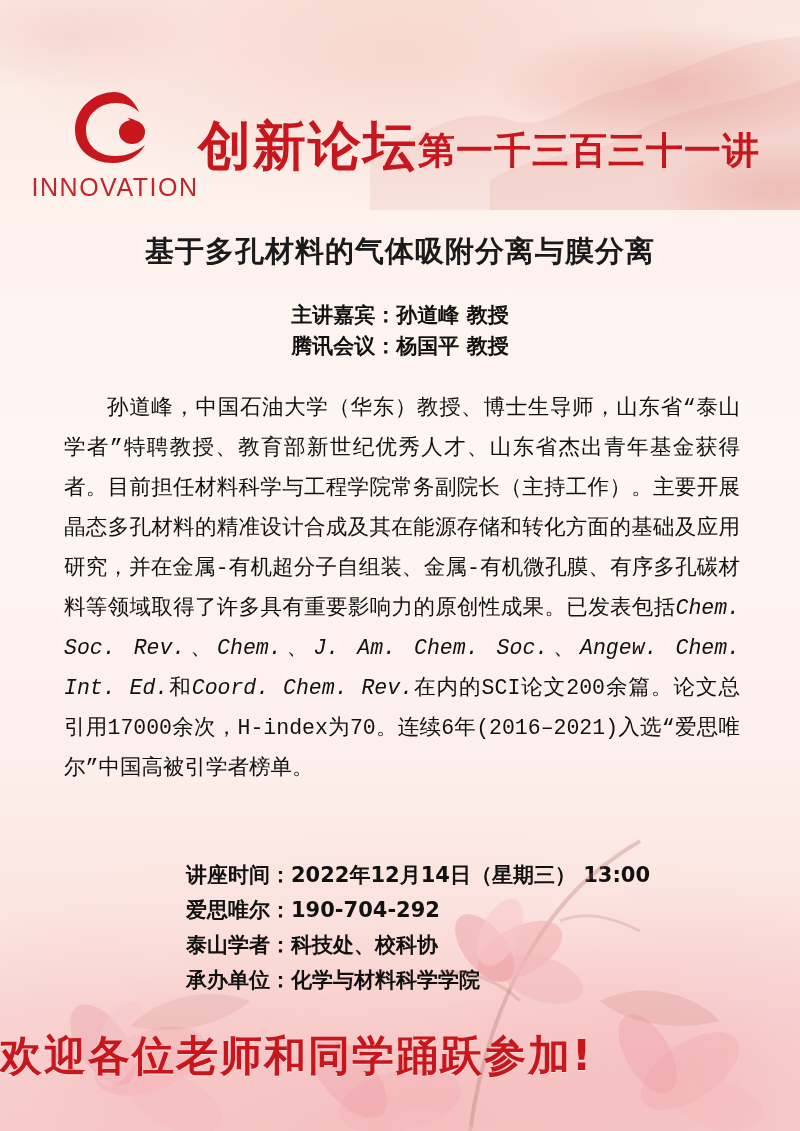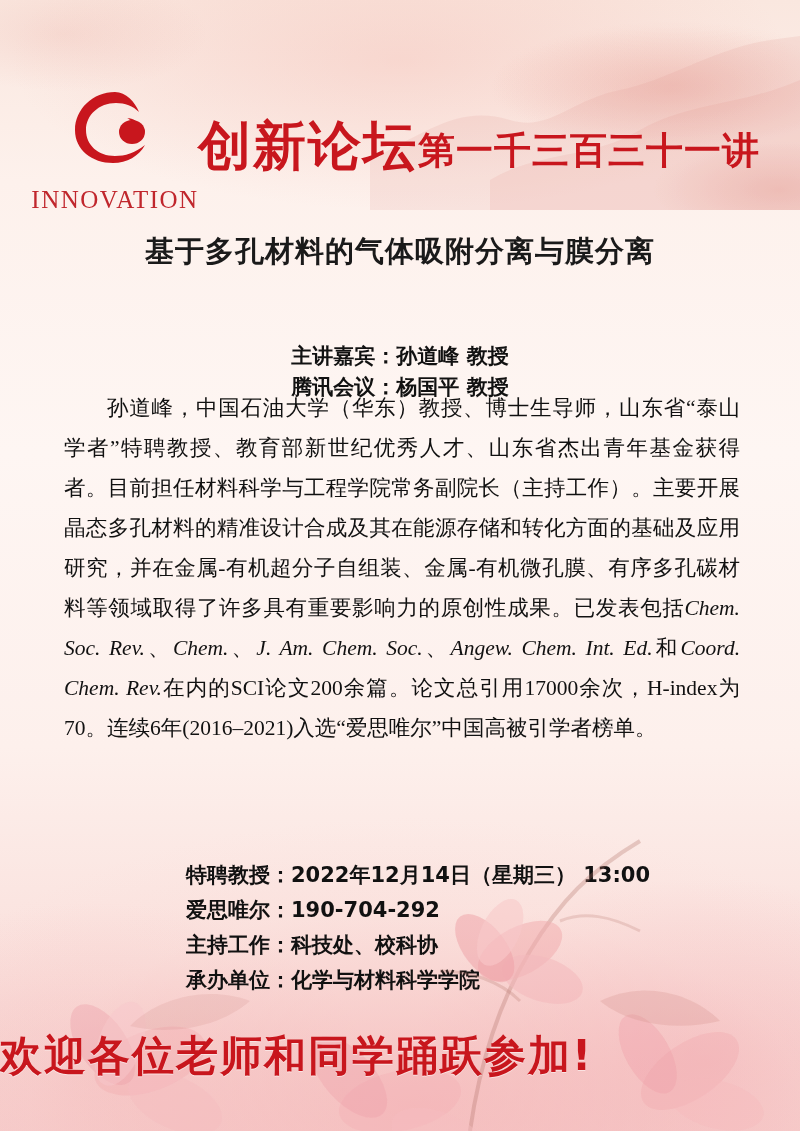--- a/index.html
+++ b/index.html
@@ -68,25 +68,25 @@
     justify-content: flex-start;
   }
   .logo-mark {
     width: 92px;
     height: 78px;
     position: relative;
     margin-top: 2px;
   }
   .logo-text {
     color: #c0272d;
-    font-family: Liberation Serif, serif;
+    font-family: Liberation Sans, sans-serif;
     font-size: 25px;
     letter-spacing: 1.5px;
     font-weight: 400;
-    margin-top: 20px;
+    margin-top: 7px;
   }
   .forum-title {
     color: #c8161d;
     font-family: "DejaVu Sans", "Liberation Sans", sans-serif;
     font-weight: bold;
     font-size: 53px;
     letter-spacing: 2px;
     line-height: 1;
   }
   .forum-issue {
@@ -112,29 +112,28 @@
   .speakers {
     position: absolute;
     top: 300px;
     left: 0; right: 0;
     text-align: center;
     color: #111;
     font-family: "DejaVu Sans", "Liberation Sans", sans-serif;
     font-weight: bold;
     font-size: 21px;
     line-height: 31px;
-    margin-top: 41px;
   }
   .bio {
     position: absolute;
     top: 388px;
     left: 64px;
     width: 676px;
     color: #111;
-    font-family: Liberation Serif, serif;
+    font-family: Liberation Mono, monospace;
     font-size: 21.5px;
     line-height: 40px;
     text-align: justify;
     text-indent: 2em;
   }
   .bio i {
     font-style: italic;
   }
   .info {
     position: absolute;
@@ -192,23 +191,23 @@
   <div class="speakers">
     <div>主讲嘉宾：孙道峰  教授</div>
     <div>腾讯会议：杨国平  教授</div>
   </div>
 
   <div class="bio">
     <span>孙道峰，中国石油大学（华东）教授、博士生导师，山东省“泰山学者”特聘教授、教育部新世纪优秀人才、山东省杰出青年基金获得者。目前担任材料科学与工程学院常务副院长（主持工作）。主要开展晶态多孔材料的精准设计合成及其在能源存储和转化方面的基础及应用研究，并在金属-有机超分子自组装、金属-有机微孔膜、有序多孔碳材料等领域取得了许多具有重要影响力的原创性成果。已发表包括</span><i>Chem. Soc. Rev.</i><span>、</span><i>Chem.</i><span>、</span><i>J. Am. Chem. Soc.</i><span>、</span><i>Angew. Chem. Int. Ed.</i><span>和</span><i>Coord. Chem. Rev.</i><span>在内的SCI论文200余篇。论文总引用17000余次，H-index为70。连续6年(2016–2021)入选“爱思唯尔”中国高被引学者榜单。</span>
   </div>
 
   <div class="info">
-    <div class="row"><span>特聘教授：</span><span>2022年12月14日（星期三） 13:00</span></div>
+    <div class="row"><span>讲座时间：</span><span>2022年12月14日（星期三） 13:00</span></div>
     <div class="row"><span>爱思唯尔：</span><span>190-704-292</span></div>
-    <div class="row"><span>主持工作：</span><span>科技处、校科协</span></div>
+    <div class="row"><span>泰山学者：</span><span>科技处、校科协</span></div>
     <div class="row"><span>承办单位：</span><span>化学与材料科学学院</span></div>
   </div>
 
   <svg class="flowers" viewBox="0 0 800 430" preserveAspectRatio="none">
     <g opacity="0.85">
 
       <path d="M470,430 C480,360 500,300 530,250 C560,200 590,170 640,140" stroke="rgba(176,110,100,0.35)" stroke-width="4" fill="none"></path>
       <path d="M520,300 C500,280 470,270 440,270" stroke="rgba(176,110,100,0.28)" stroke-width="3" fill="none"></path>
       <path d="M560,220 C585,210 610,215 640,230" stroke="rgba(176,110,100,0.25)" stroke-width="3" fill="none"></path>
 

